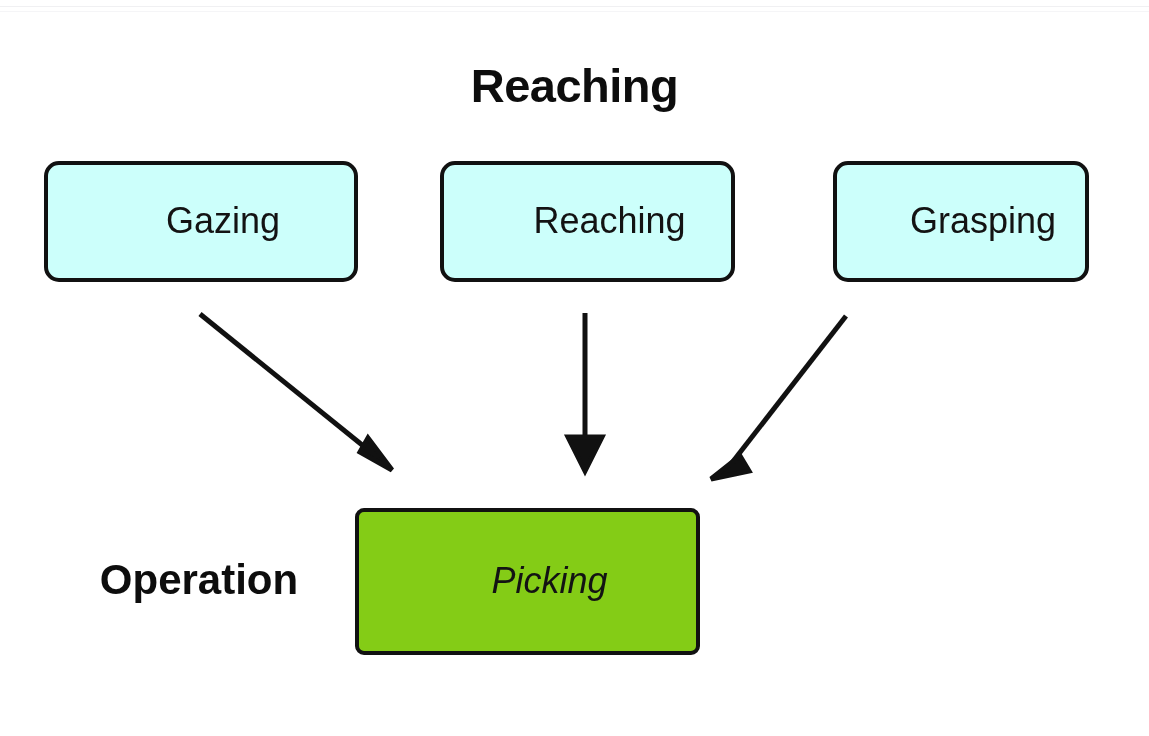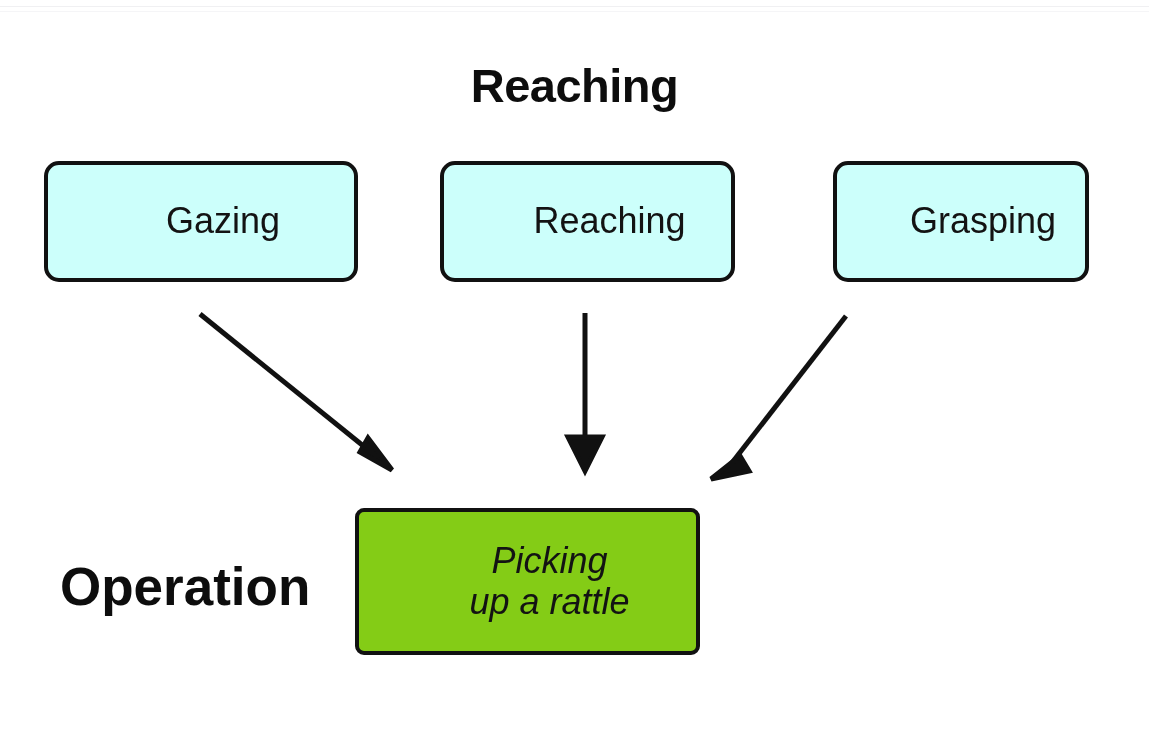--- a/index.html
+++ b/index.html
@@ -37,25 +37,25 @@
     width: 1149px;
     text-align: center;
     font-size: 47px;
     font-weight: bold;
     color: #0d0d0d;
     letter-spacing: -0.5px;
     font-family: "Liberation Sans", sans-serif;
   }
   #operation-label {
     position: absolute;
-    left: 60px;
+    left: 76px;
     top: 556px;
     width: 246px;
     text-align: center;
-    font-size: 53px;
+    font-size: 42px;
     font-weight: bold;
     color: #0d0d0d;
     font-family: "Liberation Sans", sans-serif;
   }
   .node {
     position: absolute;
     box-sizing: border-box;
     border: 4px solid #111111;
     border-radius: 15px;
     display: flex;
@@ -116,21 +116,20 @@
   <div class="node schema" id="node-reaching">
     <span>Reaching</span>
   </div>
 
   <div class="node schema" id="node-grasping">
     <span>Grasping</span>
   </div>
 
   <div class="node" id="node-operation">
     <span class="line">Picking</span>
-    <span class="line">up a rattle</span>
   </div>
 
   <svg id="arrow-layer" viewBox="0 0 1149 736" width="1149" height="736">
     <g stroke="#111111" stroke-width="5" fill="#111111">
       <line x1="200" y1="314" x2="377" y2="457"></line>
       <polygon points="392,470 360,452 368,438"></polygon>
 
       <line x1="585" y1="313" x2="585" y2="448"></line>
       <polygon points="585,471 568,437 602,437"></polygon>
 

